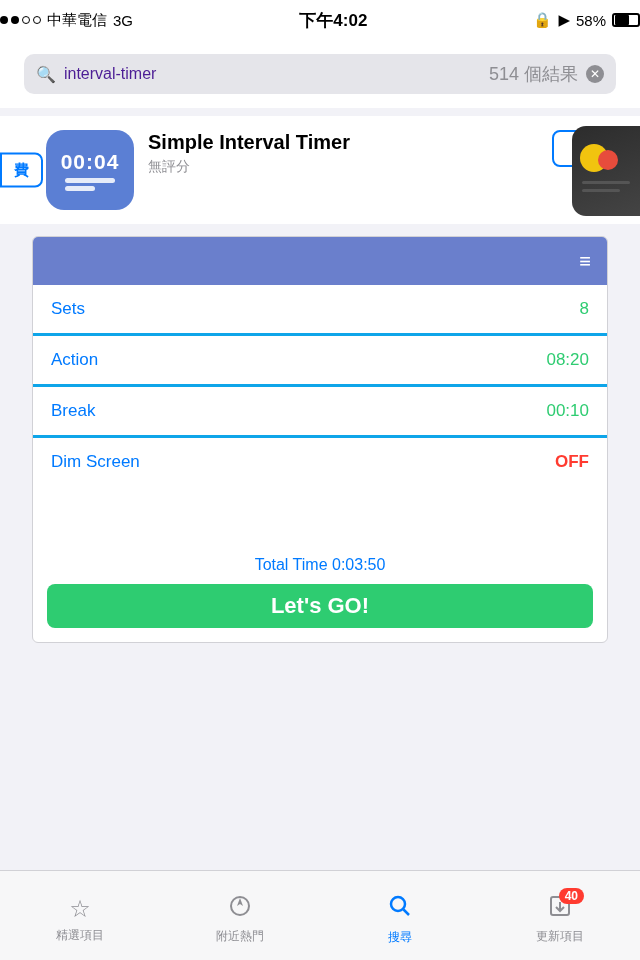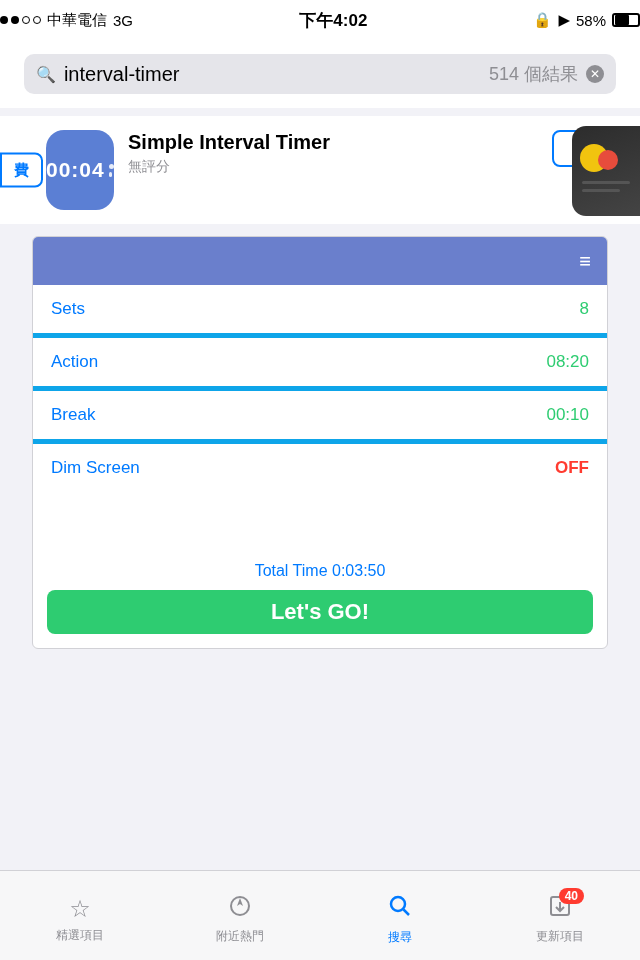--- a/index.html
+++ b/index.html
@@ -93,22 +93,22 @@
       align-items: center;
       padding: 8px 12px;
       gap: 8px;
     }
     .search-icon-wrap {
       color: #8e8e93;
       font-size: 16px;
     }
     .search-input-display {
       flex: 1;
-      font-size: 20px;
-      color: #000000;
+      font-size: 16px;
+      color: #4c1d95;
     }
     .search-result-count {
       font-size: 18px;
       color: #8e8e93;
     }
     .search-clear {
       width: 18px;
       height: 18px;
       border-radius: 50%;
       background: #8e8e93;
@@ -129,26 +129,26 @@
     .app-card {
       background: #fff;
       padding: 14px 16px;
       display: flex;
       align-items: flex-start;
       gap: 14px;
       position: relative;
       overflow: hidden;
     }
     .app-icon {
-      width: 68px;
+      width: 88px;
       height: 80px;
       border-radius: 18px;
       background: #5b7fd4;
       display: flex;
-      flex-direction: row;
+      flex-direction: column;
       align-items: center;
       justify-content: center;
       flex-shrink: 0;
       color: #fff;
       font-size: 22px;
       font-weight: bold;
       gap: 4px;
     }
     .app-icon-time {
       font-size: 21px;
@@ -235,21 +235,21 @@
       font-size: 20px;
     }
     .screenshot-rows {
       background: #fff;
     }
     .screenshot-row {
       display: flex;
       align-items: center;
       justify-content: space-between;
       padding: 14px 18px;
-      border-bottom: 5px solid #0ea5e9;
+      border-bottom: 3px solid #0ea5e9;
     }
     .screenshot-row:last-child {
       border-bottom: none;
     }
     .row-label {
       font-size: 17px;
       color: #007aff;
     }
     .row-value-green {
       font-size: 17px;

